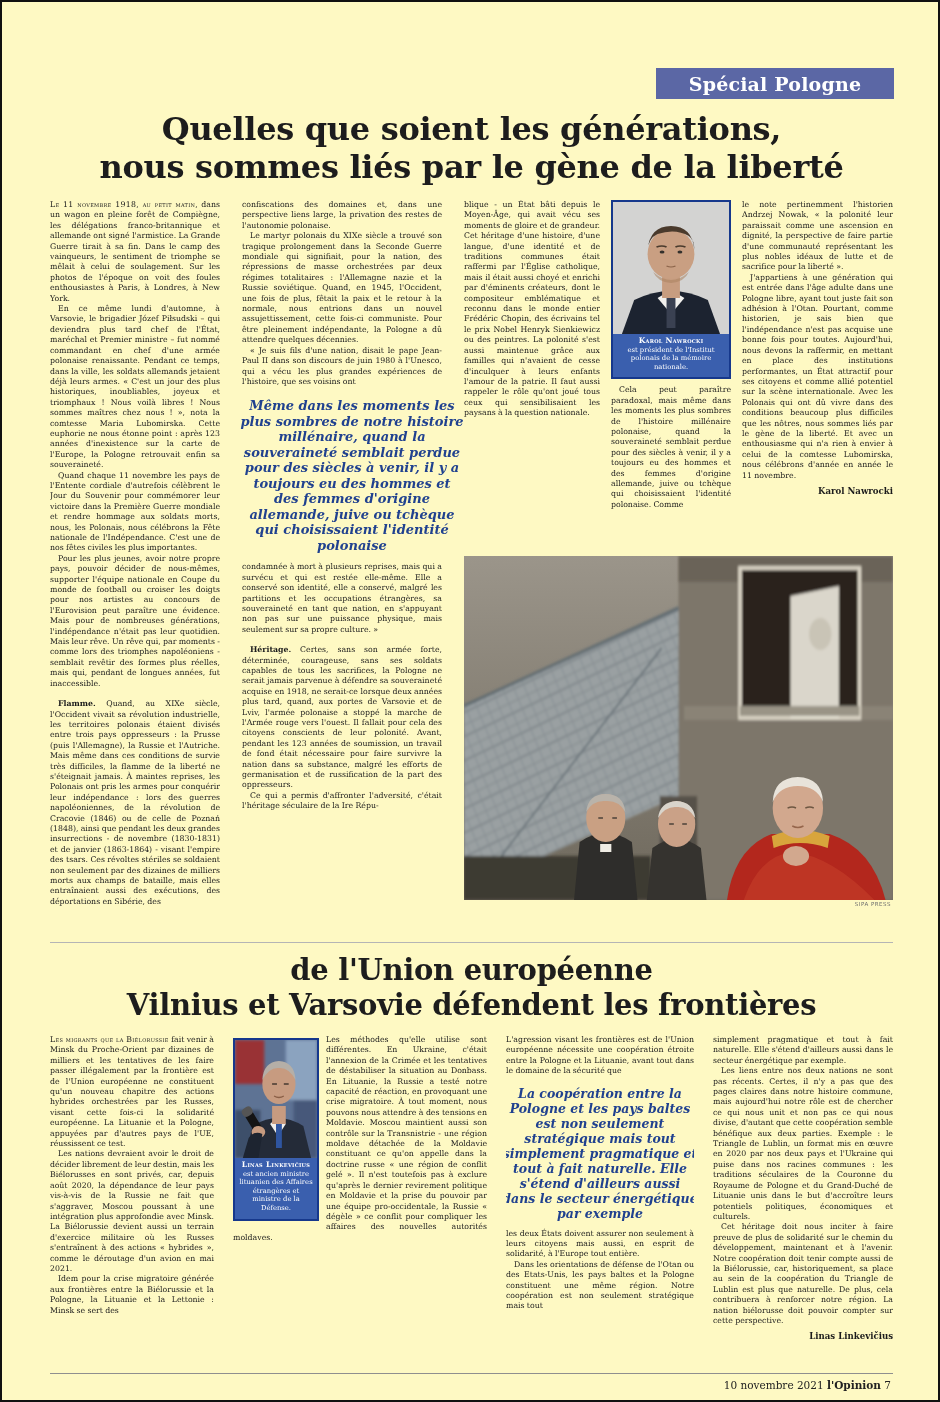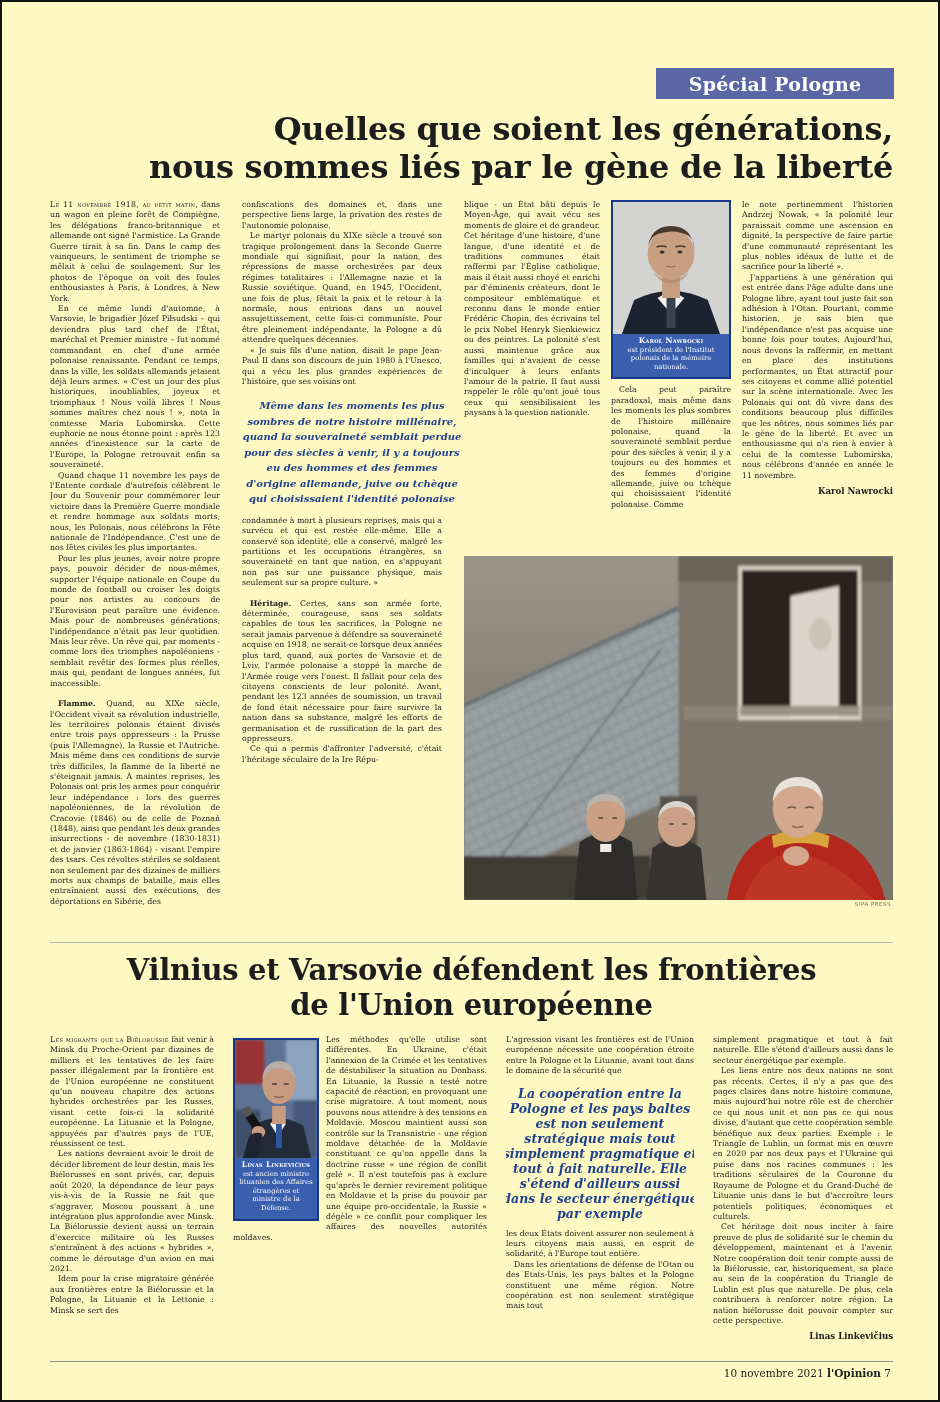--- a/index.html
+++ b/index.html
@@ -18,21 +18,21 @@
   }
   .inner{position:relative;padding:108px 45px 0 48px;}
   
   .banner{
     position:absolute;top:66px;right:44px;width:238px;height:31px;
     background:var(--banner_blue);display:flex;align-items:center;justify-content:center;
   }
   .banner span{color:#fff;font-weight:700;font-size:19px;letter-spacing:.2px;}
   
   h1.head{
-    margin:0 0 14px 0;text-align:right;font-weight:700;color:#1d1d1d;
+    margin:0 0 14px 0;text-align:center;font-weight:700;color:#1d1d1d;
     font-size:32px;line-height:38px;letter-spacing:-.3px;
   }
   h2.head{
     margin:10px 0 12px 0;text-align:center;font-weight:700;color:#1d1d1d;
     font-size:29px;line-height:35px;letter-spacing:-.3px;
   }
   
   .bt p{
     margin:0;font-size:7.8px;line-height:10.4px;text-align:justify;
     text-indent:8px;hyphens:auto;-webkit-hyphens:auto;word-spacing:-.2px;
@@ -47,21 +47,21 @@
   .a1c2{width:200px;flex:none;overflow:visible;}
   .a1right{flex:1;display:flex;flex-direction:column;}
   .a1top{display:flex;gap:11px;height:348px;overflow:hidden;}
   .a1c3{width:136px;flex:none;overflow:hidden;}
   .a1c4{width:120px;flex:none;overflow:hidden;}
   .a1c5{flex:1;overflow:hidden;}
   
   .pq{
     color:var(--quote_blue);font-style:italic;font-weight:700;text-align:center;
   }
-  .pq1{font-size:10px;line-height:15.5px;margin:11px -22px 9px -2px;}
+  .pq1{font-size:13px;line-height:15.5px;margin:11px -22px 9px -2px;}
   .pq2{font-size:12.5px;line-height:15px;margin:9px -4px 8px -4px;}
   
   .pbox{border:2px solid var(--box_border);background:var(--box_blue);}
   .pbox .cap{color:#fff;text-align:center;font-size:6.8px;line-height:8.6px;padding:3px 3px 6px;}
   .pbox .cap .nm{font-weight:700;font-variant:small-caps;font-size:7.6px;letter-spacing:.3px;display:block;}
   .nbox{width:100%;margin-bottom:6px;}
   .lbox{float:left;width:86px;margin:3px 7px 2px 0;}
   
   .photoblock{margin-top:8px;}
   .bigphoto{display:block;width:100%;height:344px;background:#777;}
@@ -72,21 +72,21 @@
   
   .rule{border:none;border-top:1px solid #b5b5b5;margin:8px 0 0 0;}
   
   .a2row{display:flex;gap:19px;height:324px;overflow:hidden;margin-top:4px;}
   .a2c1{width:164px;flex:none;overflow:hidden;}
   .a2c2{width:254px;flex:none;overflow:hidden;}
   .a2c3{width:188px;flex:none;overflow:hidden;}
   .a2c4{flex:1;overflow:hidden;}
   .sig{text-align:right;font-weight:700;font-size:8.6px;margin-top:5px;}
   
-  .footer{margin-top:2px;border-top:1px solid #8f8f8f;padding:5px 2px 0 0;text-align:right;font-size:10.5px;color:#222;}
+  .footer{margin-top:14px;border-top:1px solid #8f8f8f;padding:5px 2px 0 0;text-align:right;font-size:10.5px;color:#222;}
   .footer .brand{font-weight:700;}
   svg{display:block;}
 </style>
 </head>
 <body>
 
 <div class="page">
 
   <div class="banner">
     <span>Spécial Pologne</span>
@@ -226,22 +226,22 @@
             </g>
           </svg>
           <div class="credit">SIPA PRESS</div>
         </div>
       </div>
     </div>
 
     <hr class="rule">
 
     <h2 class="head">
+      <span style="display:block">de l'Union européenne</span>
       <span style="display:block">Vilnius et Varsovie défendent les frontières</span>
-      <span style="display:block">de l'Union européenne</span>
     </h2>
 
     <div class="a2row">
 
       <div class="a2c1 bt">
           <p class="ni"><span class="sc">Les migrants que la Biélorussie</span> fait venir à Minsk du Proche-Orient par dizaines de milliers et les tentatives de les faire passer illégalement par la frontière est de l'Union européenne ne constituent qu'un nouveau chapitre des actions hybrides orchestrées par les Russes, visant cette fois-ci la solidarité européenne. La Lituanie et la Pologne, appuyées par d'autres pays de l'UE, réussissent ce test.</p>
           <p>Les nations devraient avoir le droit de décider librement de leur destin, mais les Biélorusses en sont privés, car, depuis août 2020, la dépendance de leur pays vis-à-vis de la Russie ne fait que s'aggraver, Moscou poussant à une intégration plus approfondie avec Minsk. La Biélorussie devient aussi un terrain d'exercice militaire où les Russes s'entraînent à des actions « hybrides », comme le déroutage d'un avion en mai 2021.</p>
           <p>Idem pour la crise migratoire générée aux frontières entre la Biélorussie et la Pologne, la Lituanie et la Lettonie : Minsk se sert des</p>
         </div>
 

